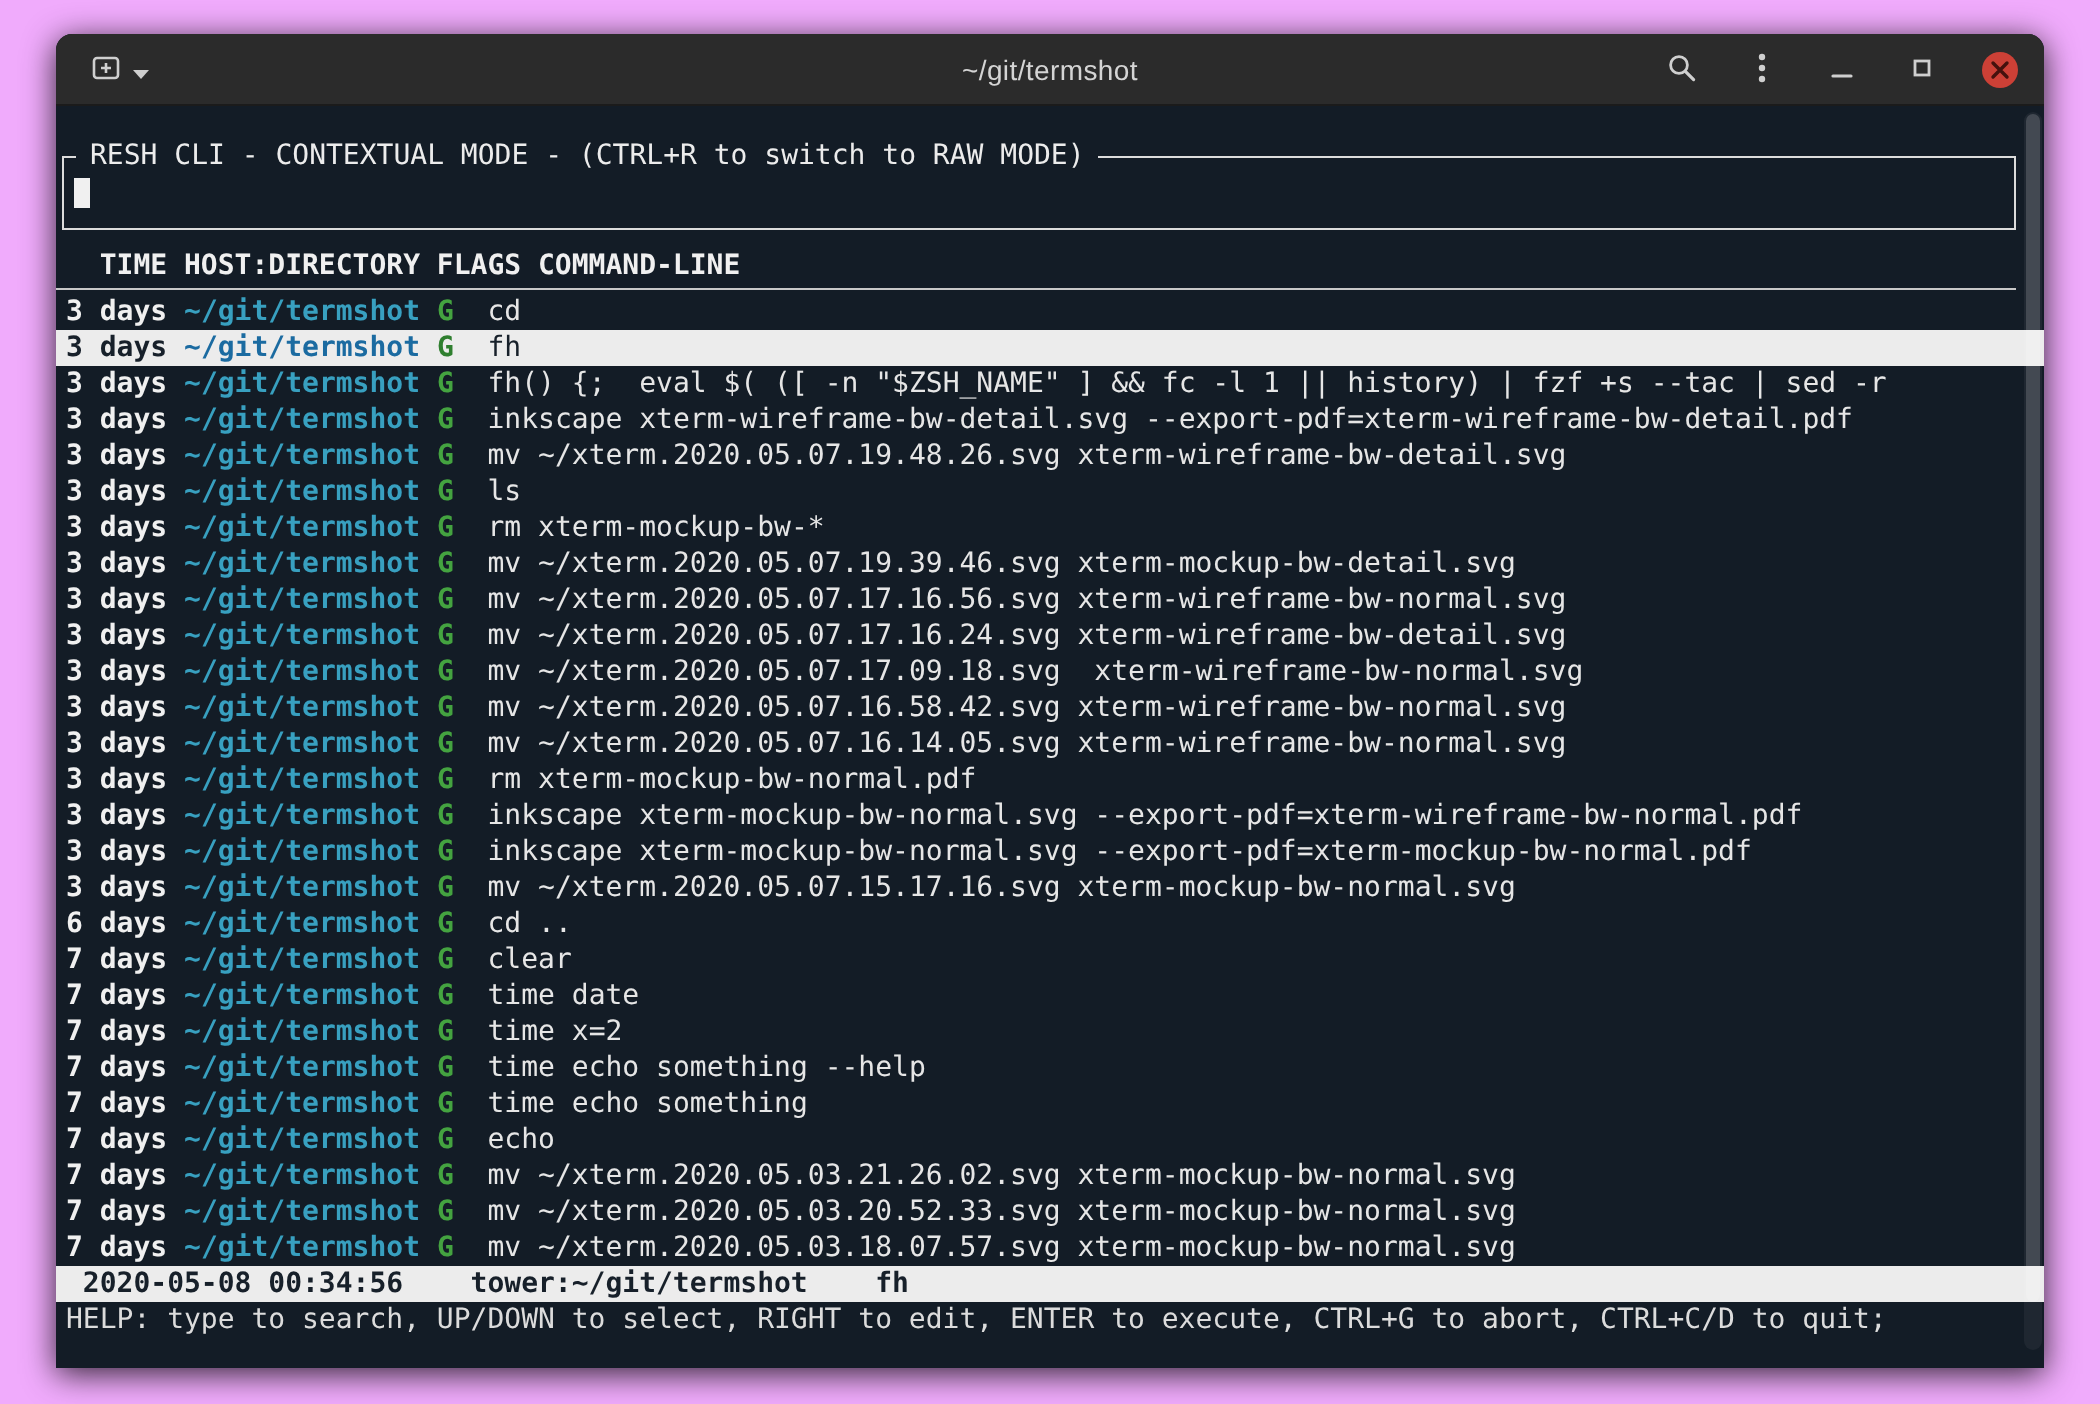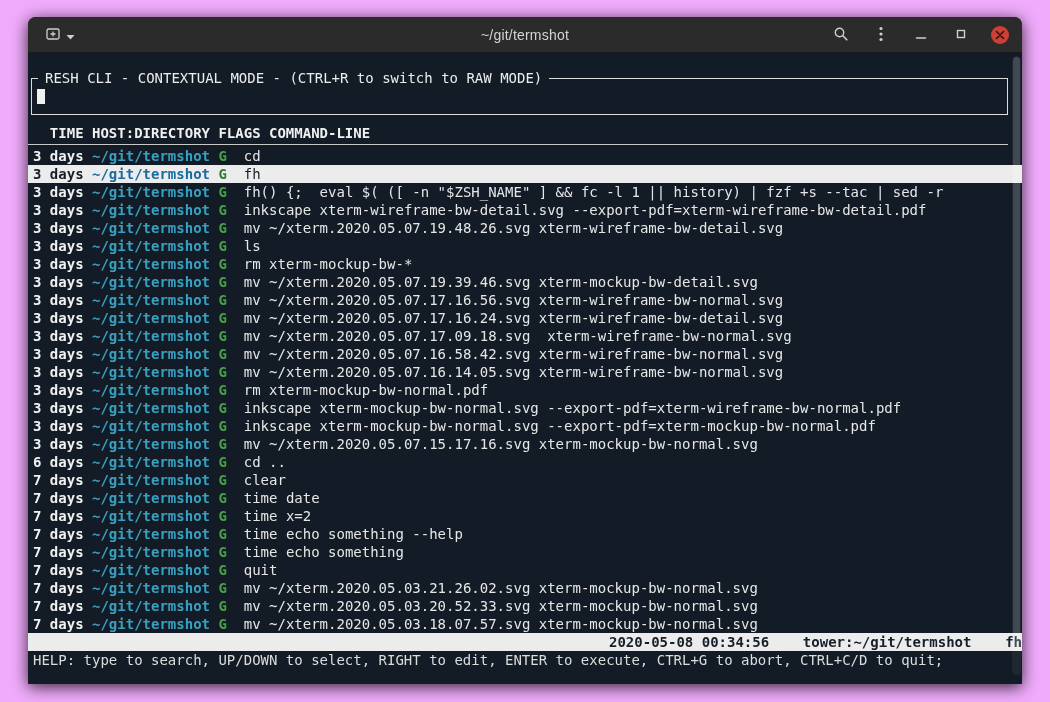--- a/index.html
+++ b/index.html
@@ -38,21 +38,21 @@
   .row .c-time{font-weight:bold;color:#f0f0f0;}
   .row .c-host{color:var(--path);font-weight:bold;}
   .row .c-flag{color:var(--flag);font-weight:bold;}
   .row .c-cmd{color:var(--term-fg);}
   .row.selected{background:var(--sel-bg);}
   .row.selected .c-time{color:var(--sel-fg);}
   .row.selected .c-host{color:var(--sel-path);}
   .row.selected .c-flag{color:var(--sel-flag);}
   .row.selected .c-cmd{color:var(--sel-fg);}
   .statusbar{white-space:pre;padding-left:5px;height:18px;background:var(--sel-bg);
-    color:var(--sel-fg);font-weight:bold;overflow:hidden;text-align:right;}
+    color:var(--sel-fg);font-weight:bold;overflow:hidden;}
   .helpline{white-space:pre;padding-left:5px;height:18px;color:#dcdcdc;overflow:hidden;}
   .scrollbar{position:absolute;right:1px;top:3px;bottom:8px;width:9px;
     background:rgba(255,255,255,0.05);border-radius:5px;}
   .scrollbar .thumb{position:absolute;left:1px;right:1px;top:1px;height:96%;
     background:rgba(255,255,255,0.16);border-radius:5px;}
 </style>
 </head>
 <body>
 
 <div class="desktop">
@@ -143,21 +143,21 @@
           <div class="row"><span class="c-time">3 days </span><span class="c-host">~/git/termshot</span><span class="c-flag"> G  </span><span class="c-cmd">rm xterm-mockup-bw-normal.pdf</span></div>
           <div class="row"><span class="c-time">3 days </span><span class="c-host">~/git/termshot</span><span class="c-flag"> G  </span><span class="c-cmd">inkscape xterm-mockup-bw-normal.svg --export-pdf=xterm-wireframe-bw-normal.pdf</span></div>
           <div class="row"><span class="c-time">3 days </span><span class="c-host">~/git/termshot</span><span class="c-flag"> G  </span><span class="c-cmd">inkscape xterm-mockup-bw-normal.svg --export-pdf=xterm-mockup-bw-normal.pdf</span></div>
           <div class="row"><span class="c-time">3 days </span><span class="c-host">~/git/termshot</span><span class="c-flag"> G  </span><span class="c-cmd">mv ~/xterm.2020.05.07.15.17.16.svg xterm-mockup-bw-normal.svg</span></div>
           <div class="row"><span class="c-time">6 days </span><span class="c-host">~/git/termshot</span><span class="c-flag"> G  </span><span class="c-cmd">cd ..</span></div>
           <div class="row"><span class="c-time">7 days </span><span class="c-host">~/git/termshot</span><span class="c-flag"> G  </span><span class="c-cmd">clear</span></div>
           <div class="row"><span class="c-time">7 days </span><span class="c-host">~/git/termshot</span><span class="c-flag"> G  </span><span class="c-cmd">time date</span></div>
           <div class="row"><span class="c-time">7 days </span><span class="c-host">~/git/termshot</span><span class="c-flag"> G  </span><span class="c-cmd">time x=2</span></div>
           <div class="row"><span class="c-time">7 days </span><span class="c-host">~/git/termshot</span><span class="c-flag"> G  </span><span class="c-cmd">time echo something --help</span></div>
           <div class="row"><span class="c-time">7 days </span><span class="c-host">~/git/termshot</span><span class="c-flag"> G  </span><span class="c-cmd">time echo something</span></div>
-          <div class="row"><span class="c-time">7 days </span><span class="c-host">~/git/termshot</span><span class="c-flag"> G  </span><span class="c-cmd">quit</span></div>
+          <div class="row"><span class="c-time">7 days </span><span class="c-host">~/git/termshot</span><span class="c-flag"> G  </span><span class="c-cmd">echo</span></div>
           <div class="row"><span class="c-time">7 days </span><span class="c-host">~/git/termshot</span><span class="c-flag"> G  </span><span class="c-cmd">mv ~/xterm.2020.05.03.21.26.02.svg xterm-mockup-bw-normal.svg</span></div>
           <div class="row"><span class="c-time">7 days </span><span class="c-host">~/git/termshot</span><span class="c-flag"> G  </span><span class="c-cmd">mv ~/xterm.2020.05.03.20.52.33.svg xterm-mockup-bw-normal.svg</span></div>
           <div class="row"><span class="c-time">7 days </span><span class="c-host">~/git/termshot</span><span class="c-flag"> G  </span><span class="c-cmd">mv ~/xterm.2020.05.03.18.07.57.svg xterm-mockup-bw-normal.svg</span></div>
         </div>
 
       <div class="statusbar"> 2020-05-08 00:34:56    tower:~/git/termshot    fh</div>
       <div class="helpline">HELP: type to search, UP/DOWN to select, RIGHT to edit, ENTER to execute, CTRL+G to abort, CTRL+C/D to quit;</div>
 
       <div class="scrollbar">
         <div class="thumb"></div>

